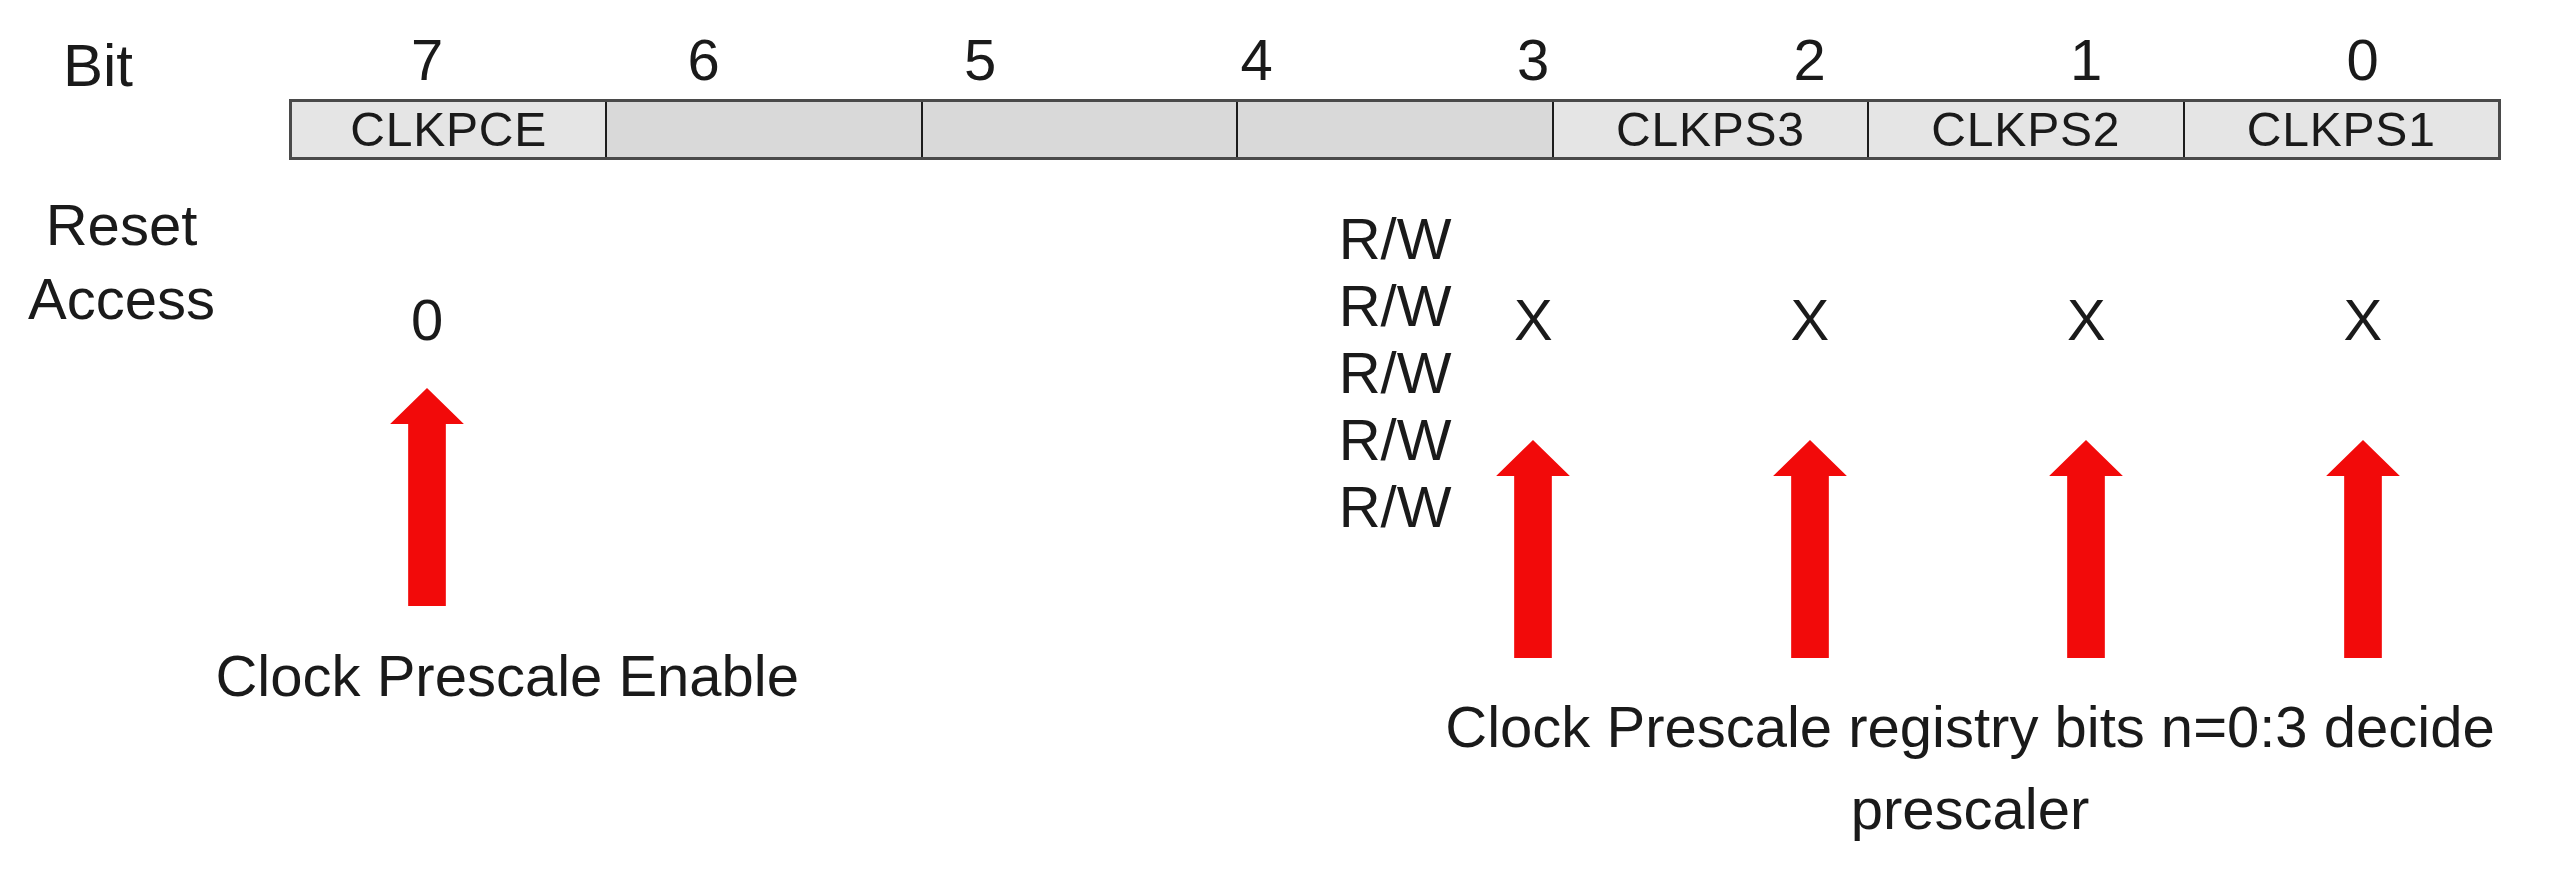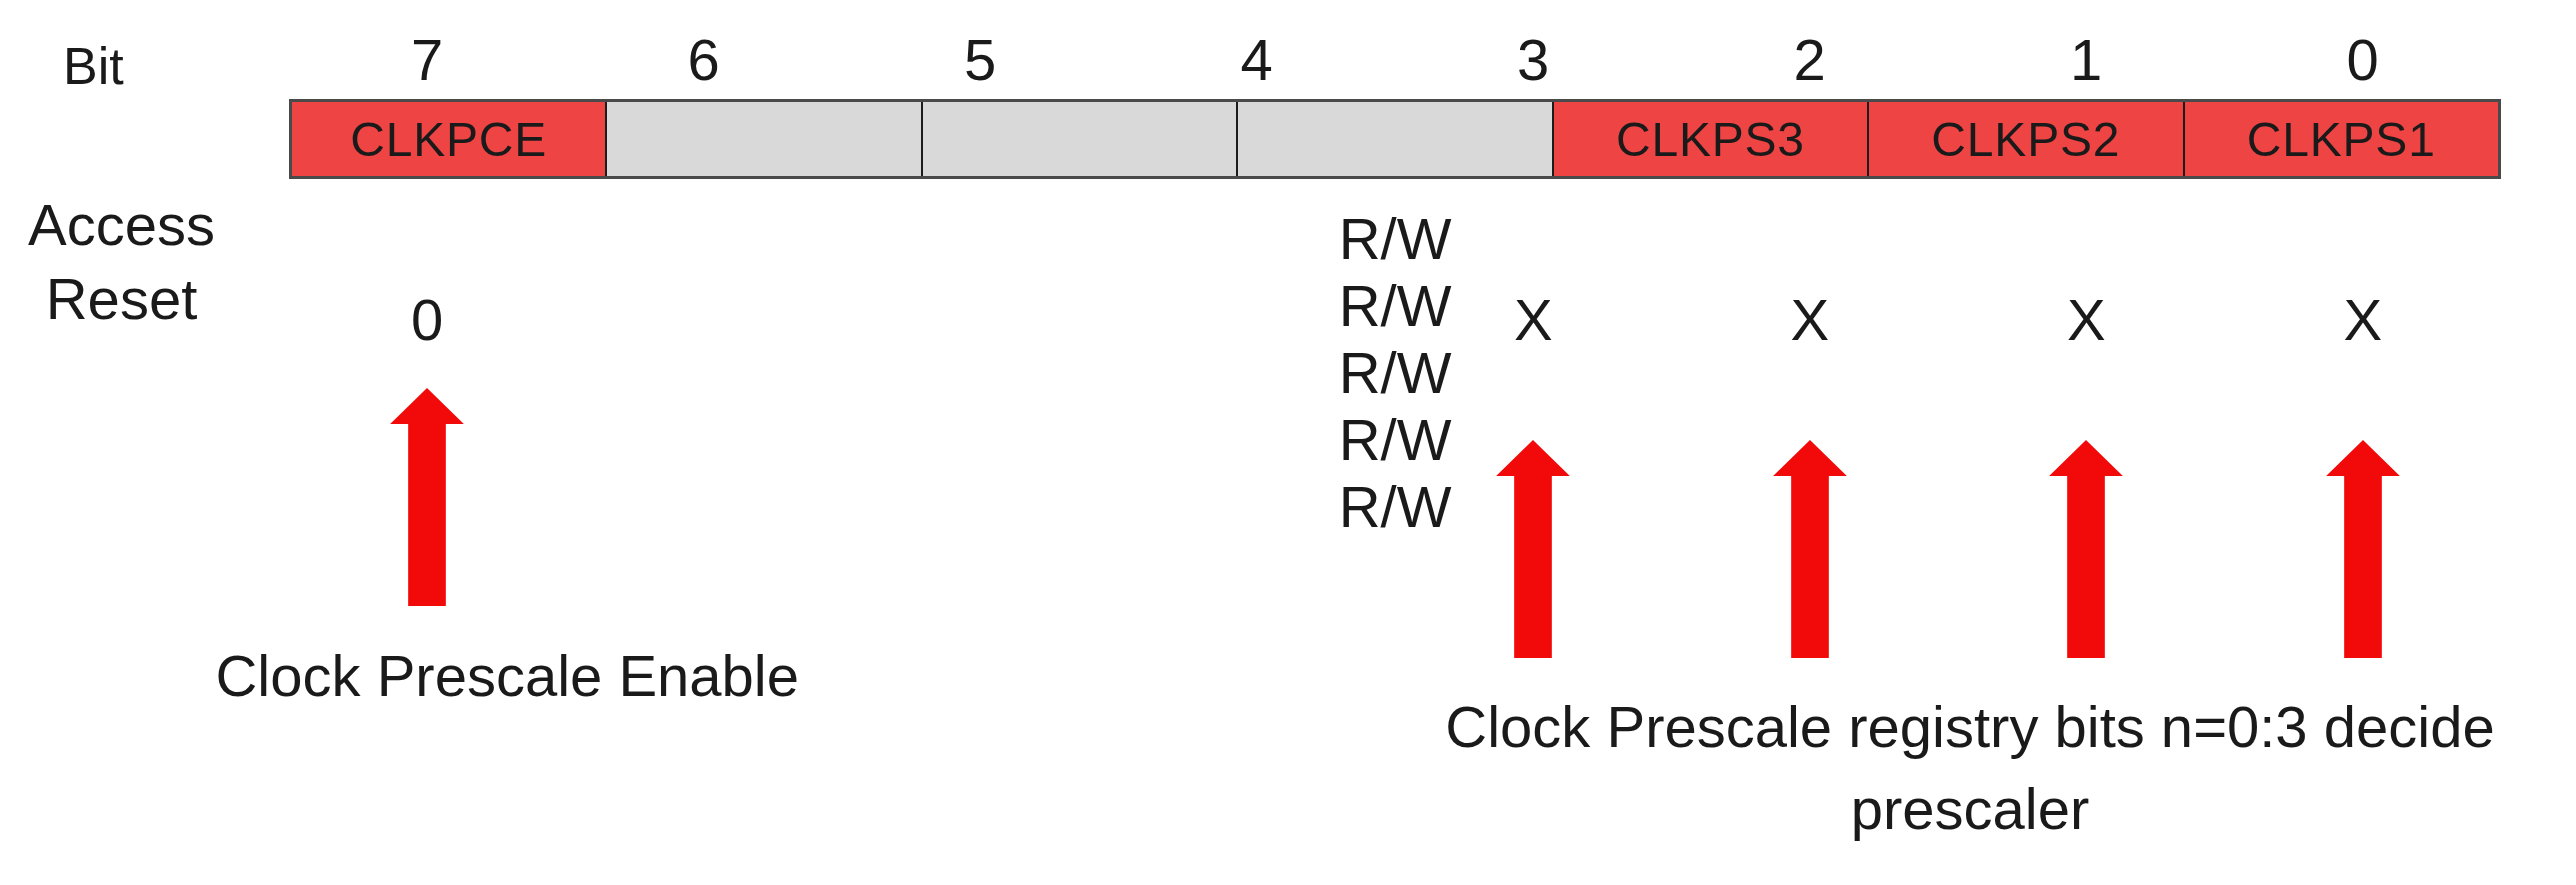--- a/index.html
+++ b/index.html
@@ -15,21 +15,21 @@
     background: var(--bg, #ffffff);
     color: var(--text, #1a1a1a);
     overflow: hidden;
   }
 
   
   .bit-label {
     position: absolute;
     left: 63px;
     top: 34px;
-    font-size: 52px;
+    font-size: 60px;
     line-height: 64px;
     color: var(--text, #1a1a1a);
   }
   .side-labels {
     position: absolute;
     left: 13px;
     top: 188px;
     width: 217px;
     text-align: center;
     font-size: 58px;
@@ -51,24 +51,24 @@
   }
 
   .numbers-row {
     top: 24px;
     height: 71px;
     font-size: 58px;
   }
 
   .register-row {
     top: 99px;
-    height: 80px;
+    height: 61px;
     border: 3.2px solid var(--box-border, #4a4a4a);
     box-sizing: border-box;
-    background: #ef4444;
+    background: #e5e5e5;
     font-size: 48px;
     letter-spacing: 0.8px;
   }
   .register-row > div {
     border-left: 2.4px solid var(--sep, #1c1c1c);
   }
   .register-row > div:first-child {
     border-left: none;
   }
   .register-row > .reserved {
@@ -144,22 +144,22 @@
     <div>CLKPCE</div>
     <div class="reserved"></div>
     <div class="reserved"></div>
     <div class="reserved"></div>
     <div>CLKPS3</div>
     <div>CLKPS2</div>
     <div>CLKPS1</div>
   </div>
 
   <div class="side-labels">
+    <div>Reset</div>
     <div>Access</div>
-    <div>Reset</div>
   </div>
 
   <div class="grid-row access-row">
     <div>R/W</div>
     <div></div>
     <div></div>
     <div></div>
     <div>R/W</div>
     <div>R/W</div>
     <div>R/W</div>

